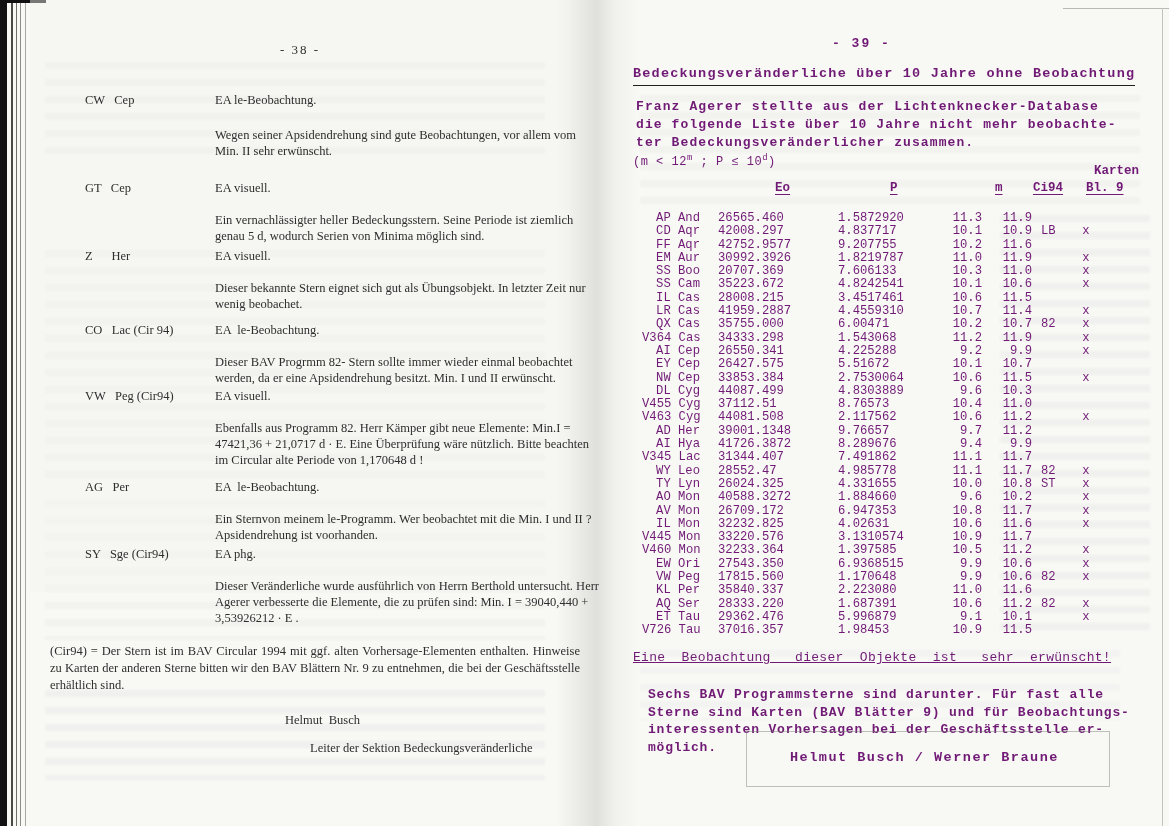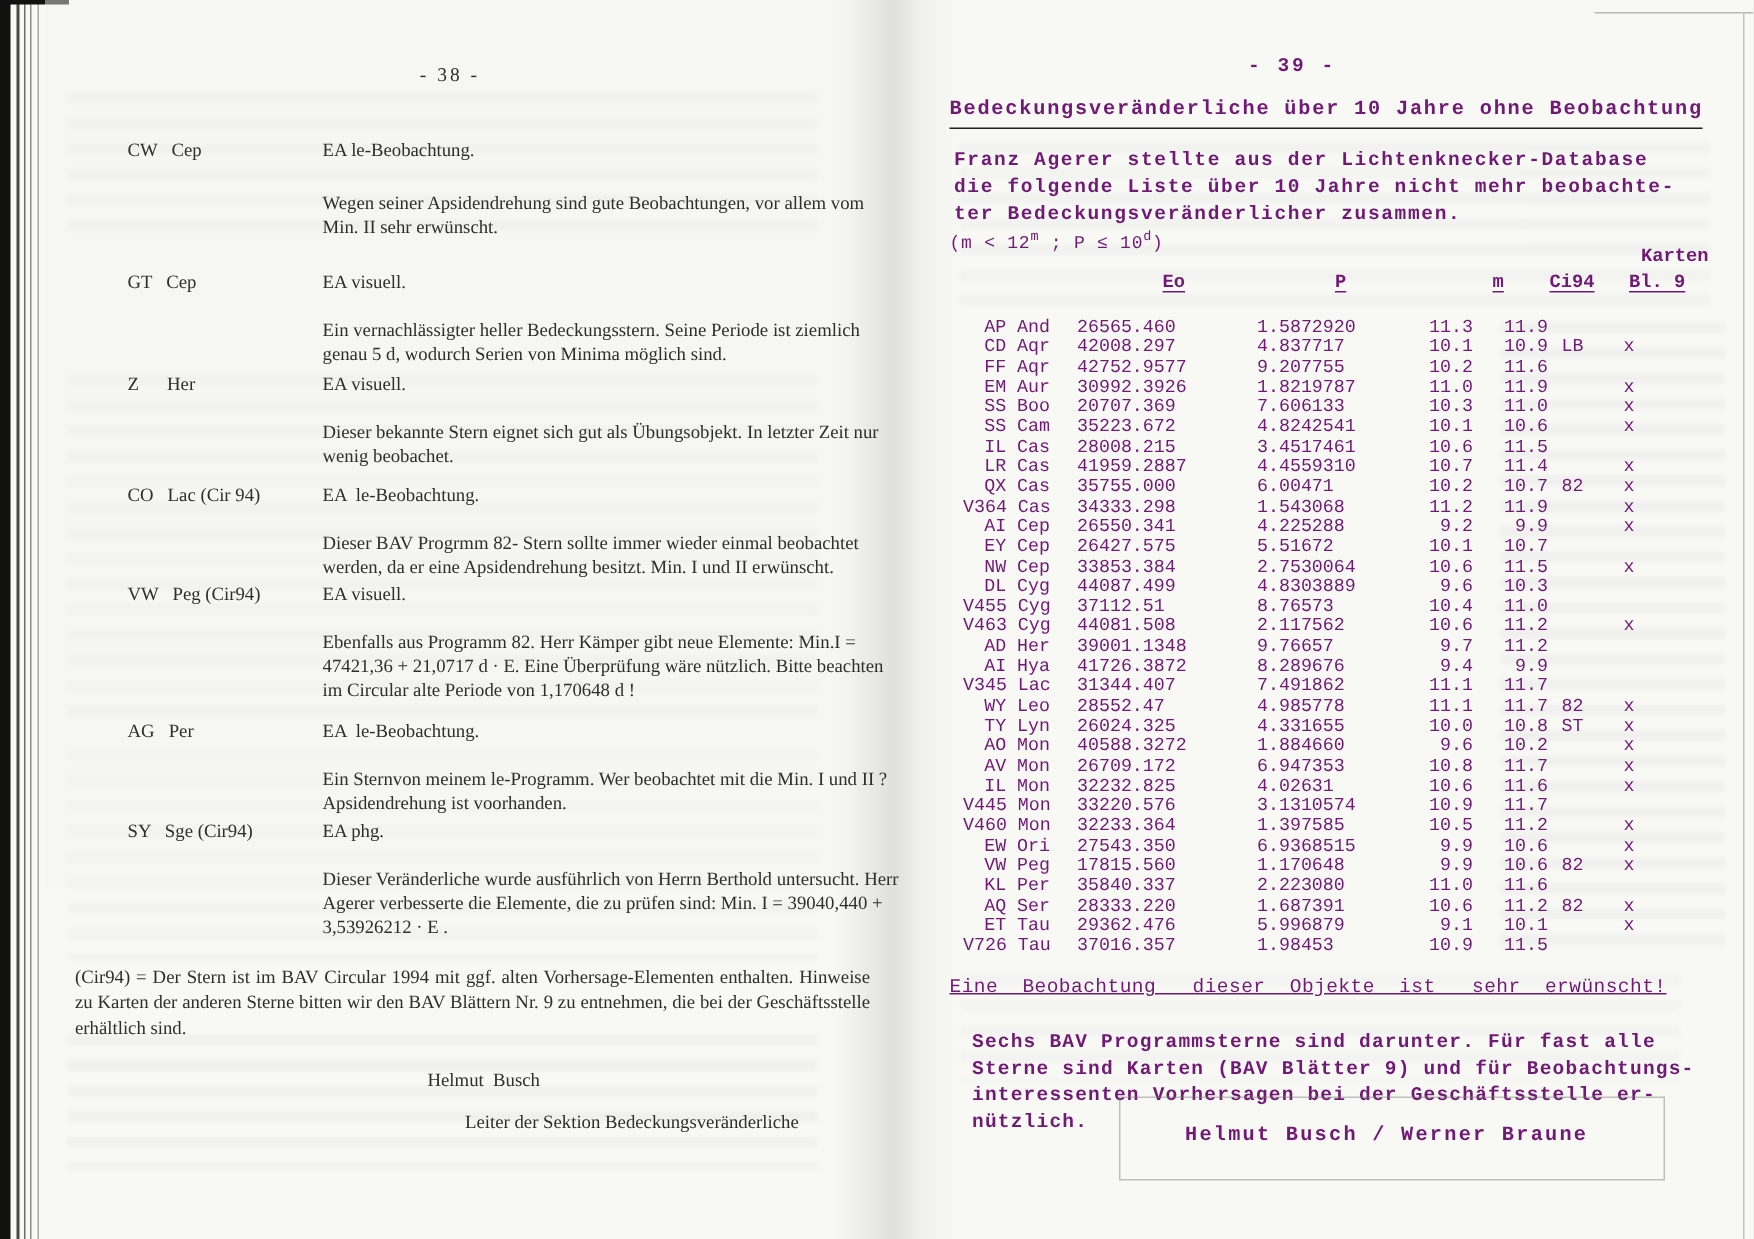--- a/index.html
+++ b/index.html
@@ -441,19 +441,19 @@
       <span class="c-ci"></span>
       <span class="c-x"></span>
     </div>
       </div>
 
     <div class="abs r-note">Eine  Beobachtung   dieser  Objekte  ist   sehr  erwünscht!</div>
 
     <div class="abs r-close" style="top:686px;">Sechs BAV Programmsterne sind darunter. Für fast alle</div>
     <div class="abs r-close" style="top:703.5px;">Sterne sind Karten (BAV Blätter 9) und für Beobachtungs-</div>
     <div class="abs r-close" style="top:721px;">interessenten Vorhersagen bei der Geschäftsstelle er-</div>
-    <div class="abs r-close" style="top:738.5px;">nützlich.</div>
+    <div class="abs r-close" style="top:738.5px;">möglich.</div>
 
     <div class="abs sig-box"></div>
     <div class="abs r-sig">Helmut Busch / Werner Braune</div>
   </div>
 
 </div>
 
 </body></html>

